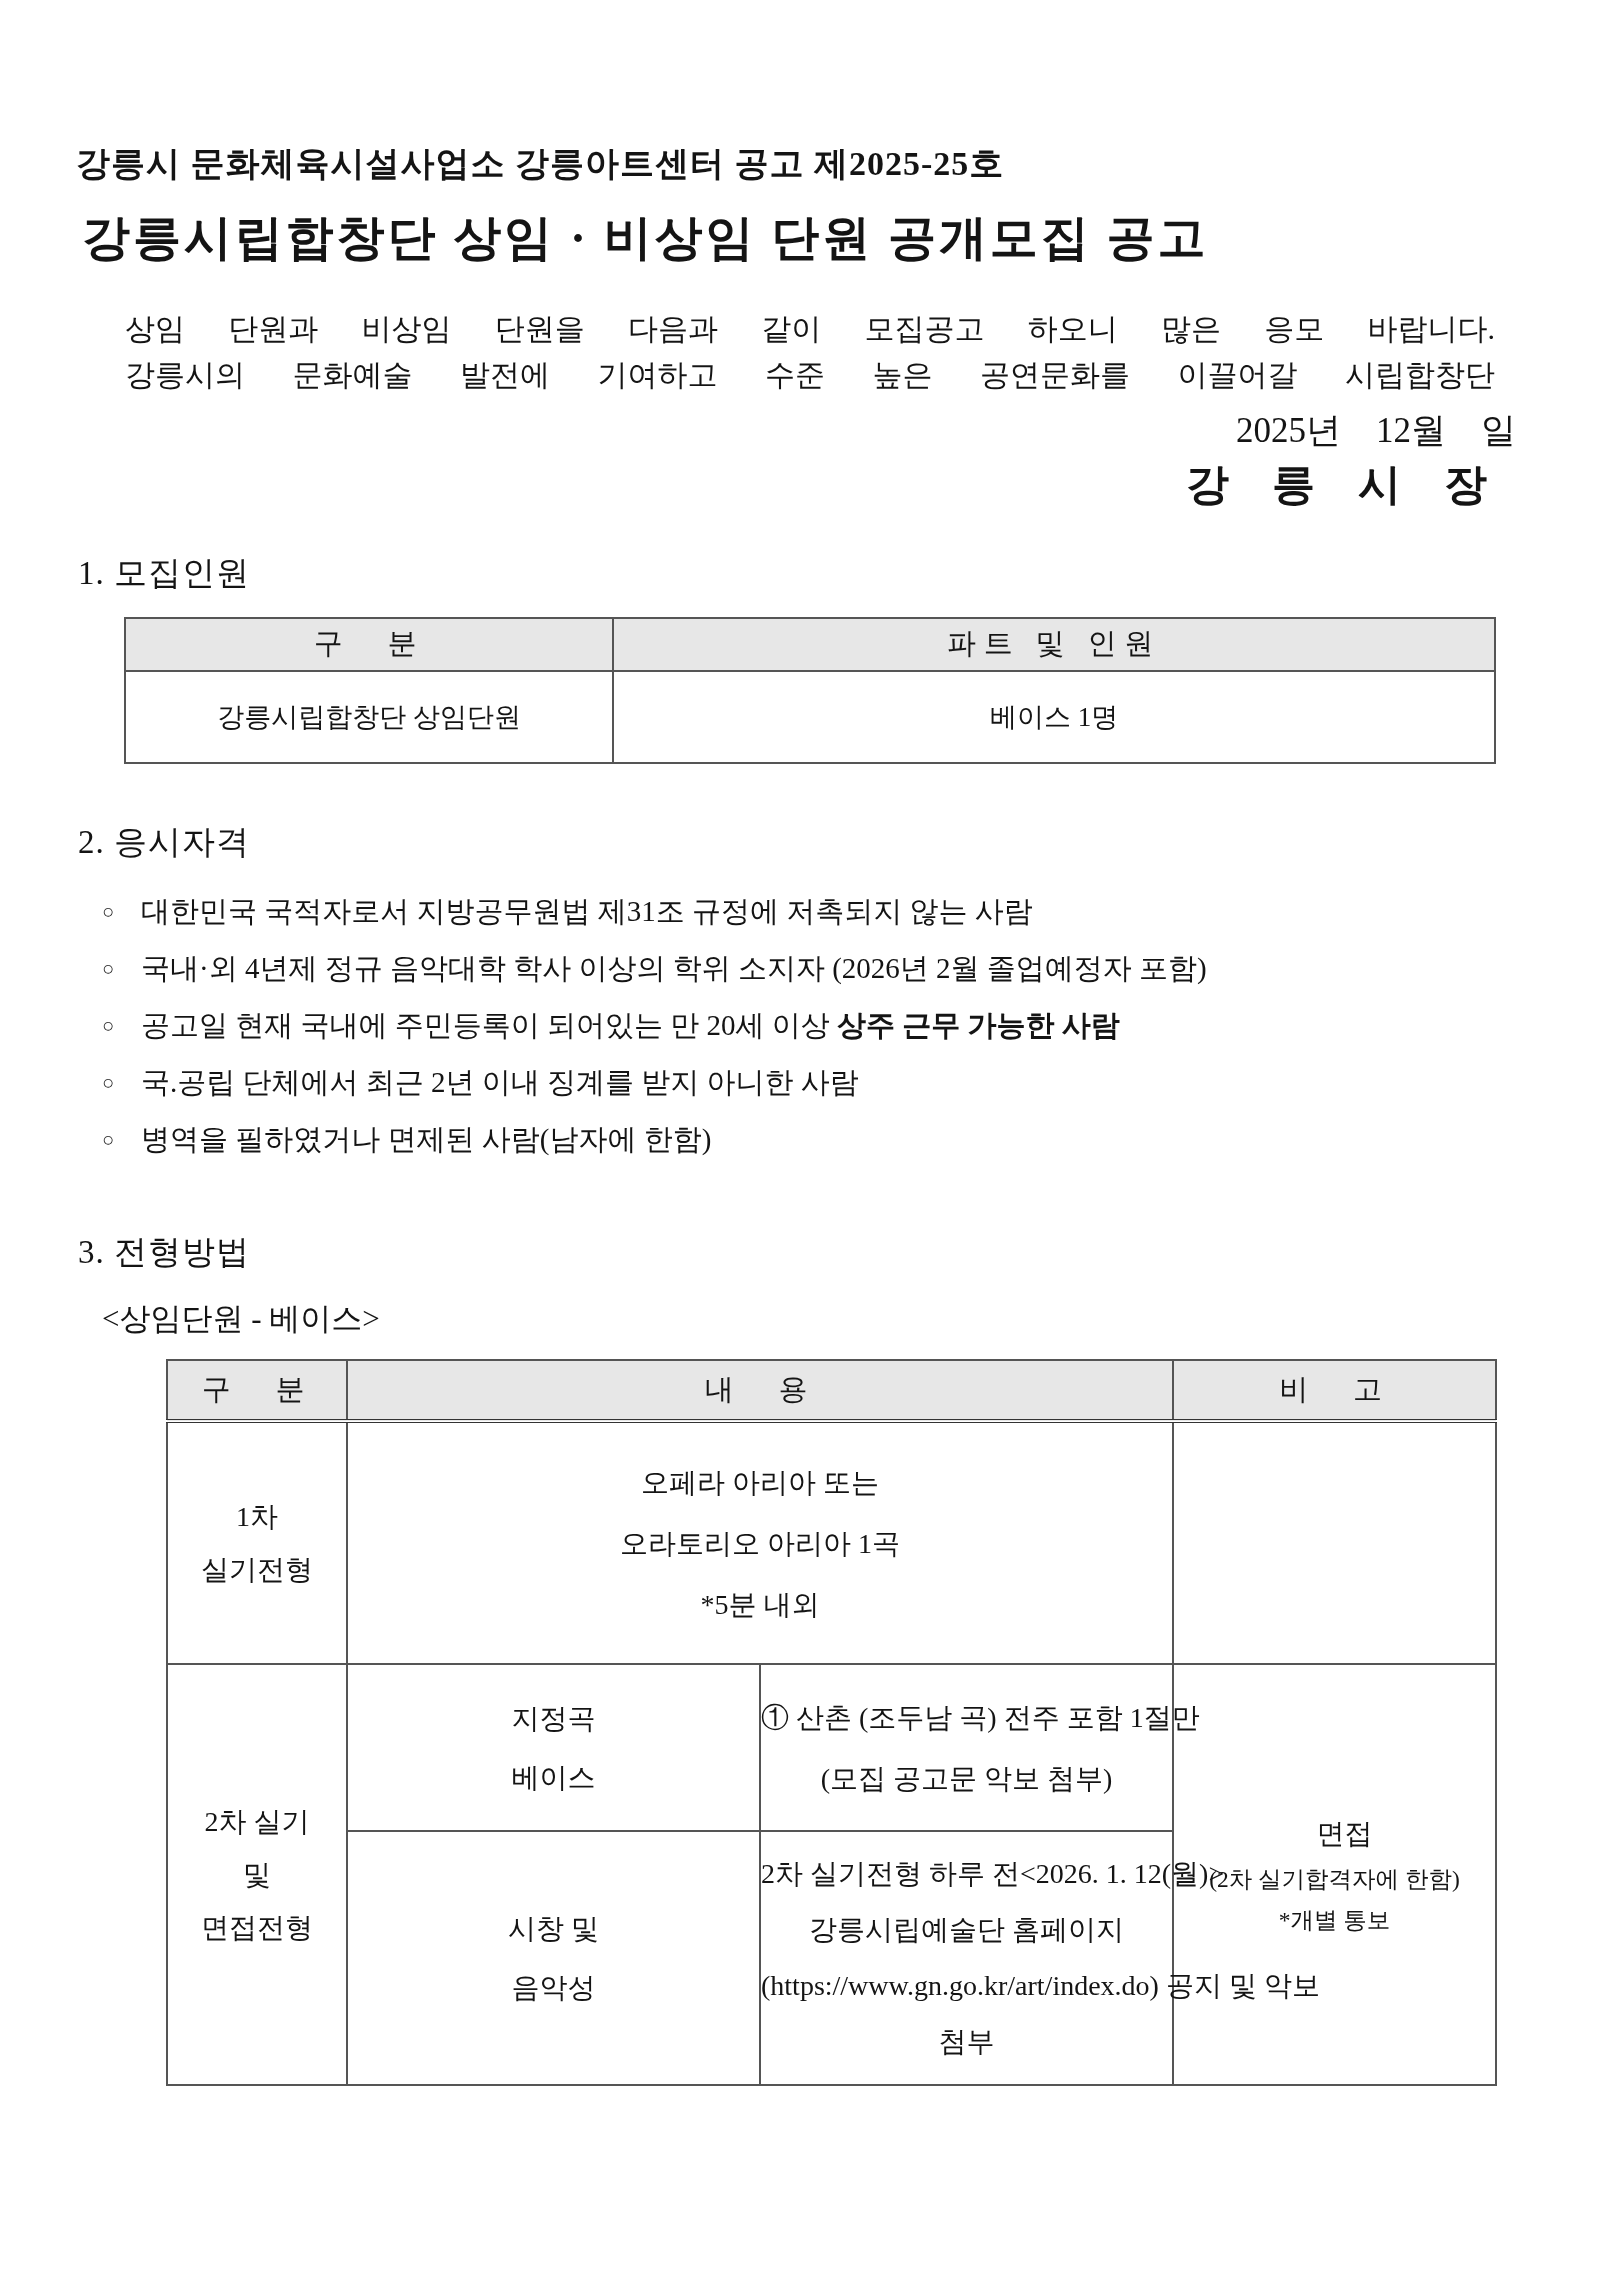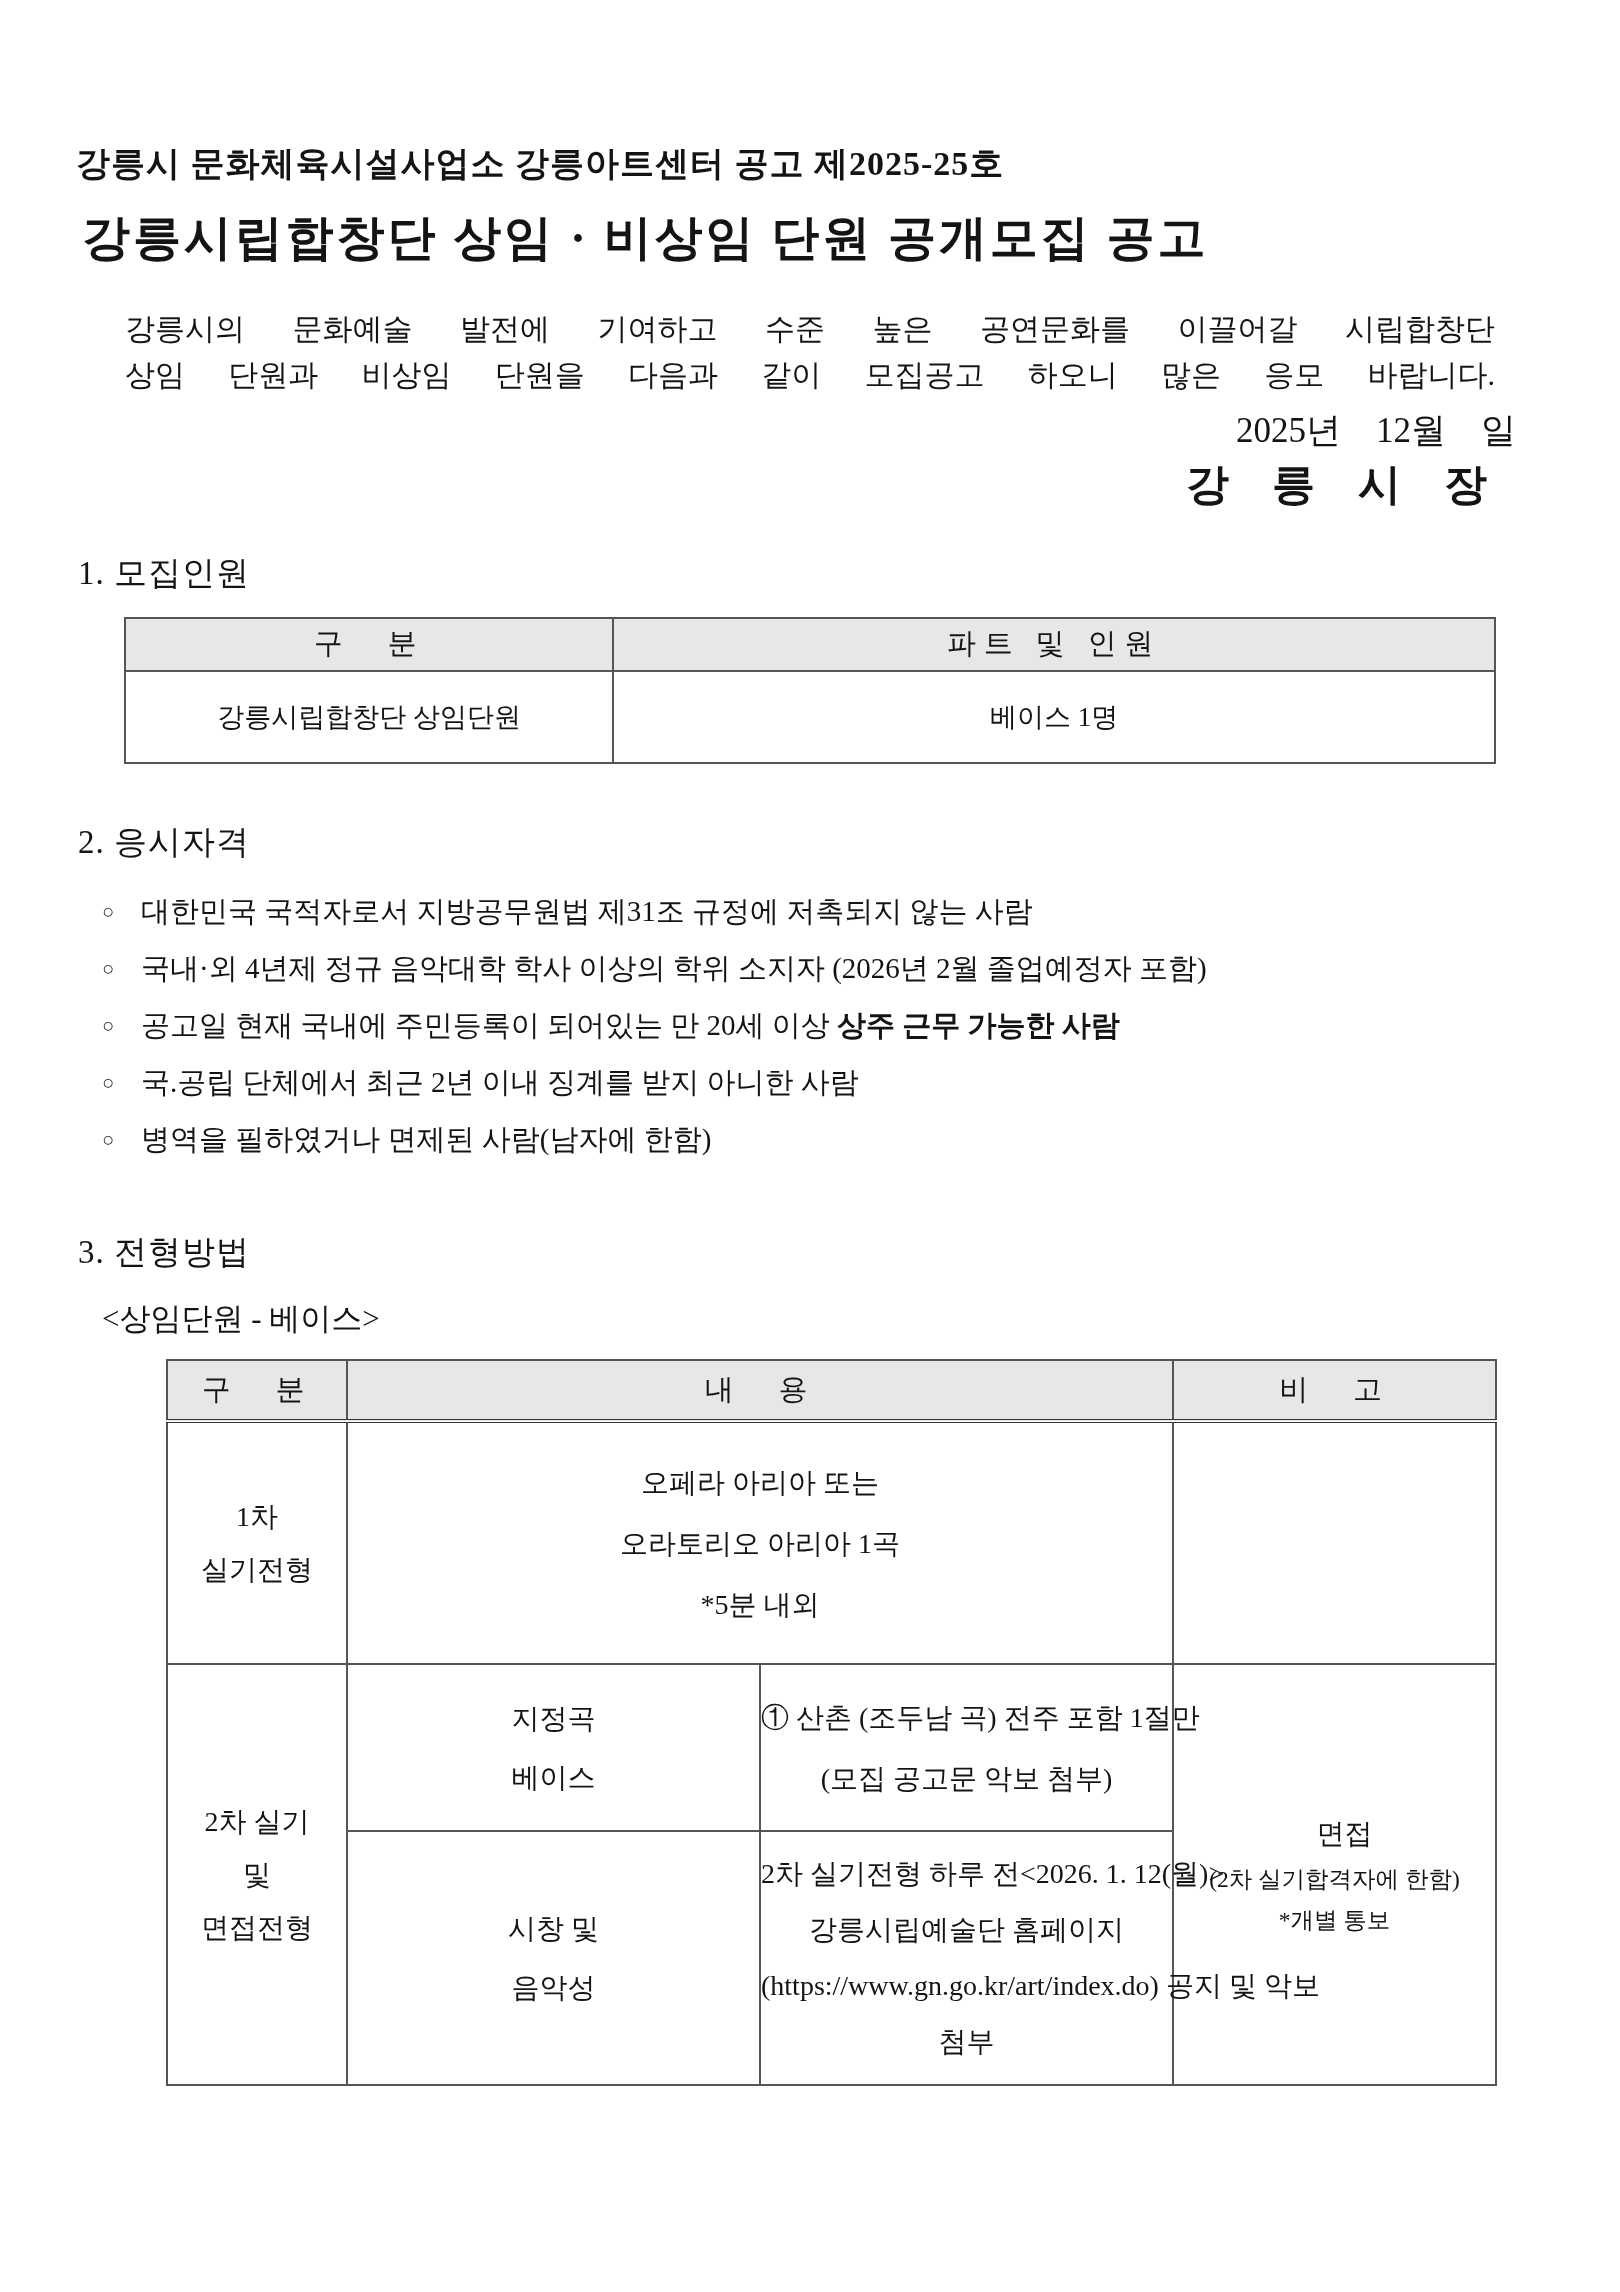--- a/index.html
+++ b/index.html
@@ -81,22 +81,22 @@
   .note-cell .nsmall { font-size:23.5px; line-height:41px; white-space:nowrap; }
 </style>
 </head>
 <body>
 
 <div class="notice-no">강릉시 문화체육시설사업소 강릉아트센터 공고 제2025-25호</div>
 
 <h1 class="doc-title">강릉시립합창단 상임 · 비상임 단원 공개모집 공고</h1>
 
 <div class="intro">
+  <div class="iline">상임 단원과 비상임 단원을 다음과 같이 모집공고 하오니 많은 응모 바랍니다.</div>
   <div class="iline">강릉시의 문화예술 발전에 기여하고 수준 높은 공연문화를 이끌어갈 시립합창단</div>
-  <div class="iline">상임 단원과 비상임 단원을 다음과 같이 모집공고 하오니 많은 응모 바랍니다.</div>
 </div>
 
 <div class="date-line">2025년　12월　일</div>
 <div class="signer-line">강　릉　시　장</div>
 
 <div class="sec-h s1">1. 모집인원</div>
 
 <table class="t1">
   <tbody>
       <tr>

